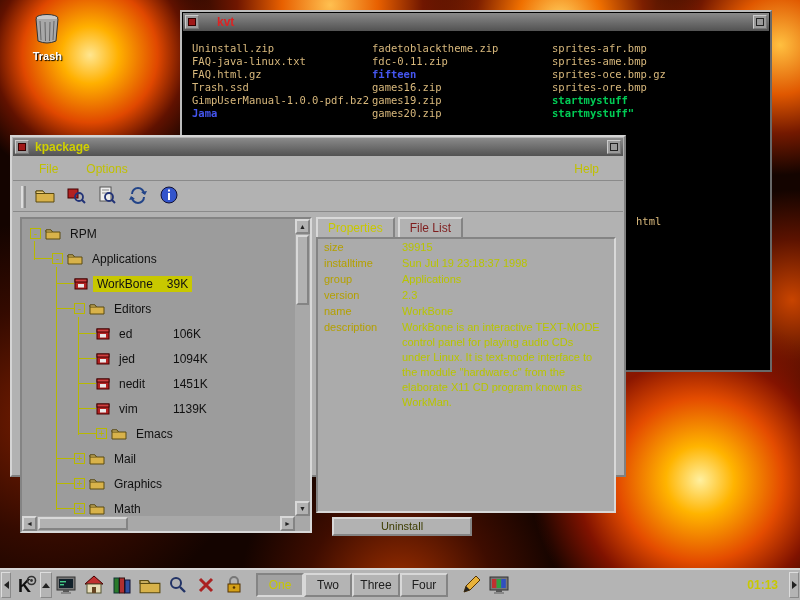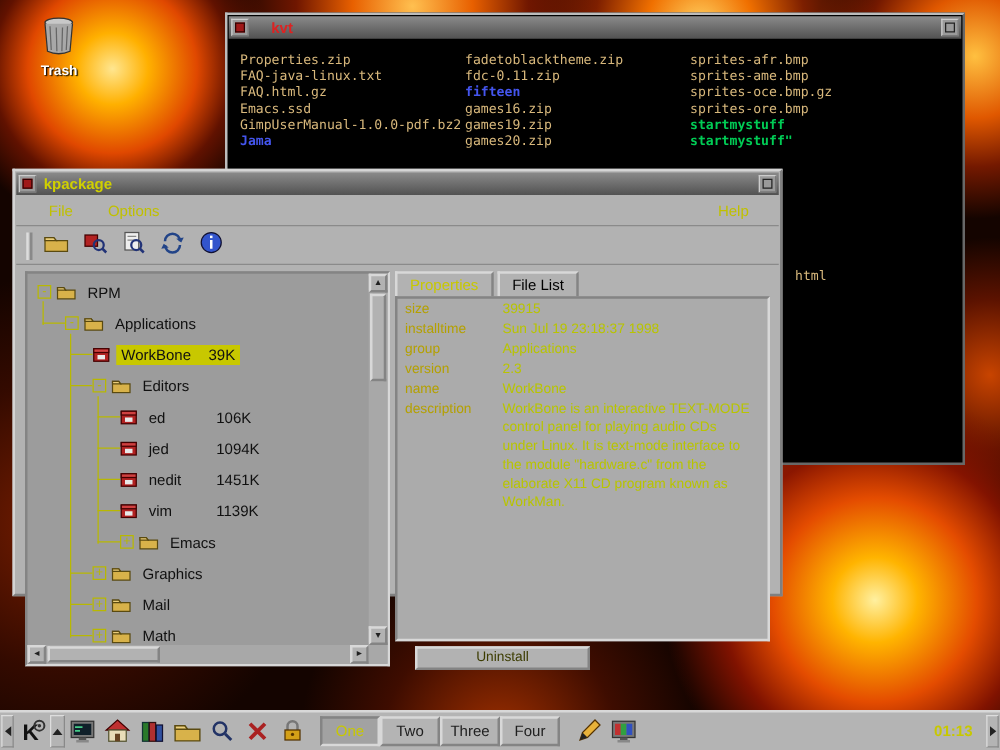--- a/index.html
+++ b/index.html
@@ -102,21 +102,21 @@
     border:2px outset #d8d8d8; background:#b2b2b2; }
   .hthumb { position:absolute; top:1px; bottom:1px; left:16px; width:90px;
     border:2px outset #d8d8d8; background:#b2b2b2; }
   .corner { position:absolute; right:0; bottom:0; width:15px; height:15px; background:#a8a8a8; }
 
   
   .tabs { position:absolute; left:304px; top:80px; height:21px; display:flex; }
   .tab { border:2px outset #d8d8d8; border-bottom:none; padding:2px 10px 0 10px;
     font-size:12px; background:#b2b2b2; }
   .tab.active { color:#c8c800; }
-  .tab.inactive { color:#000000; margin-left:3px; }
+  .tab.inactive { color:#7f1d1d; margin-left:3px; }
   .propbox { position:absolute; left:304px; top:100px; width:300px; height:276px;
     border:2px inset #d8d8d8; background:#ababab; overflow:hidden; }
   .prow { display:flex; font-size:11px; line-height:16px; padding-left:6px; }
   .plabel { width:78px; color:#b4a000; flex:0 0 auto; }
   .pvalue { color:#b8c400; width:200px; }
   .pdesc .pvalue { line-height:15px; padding-top:1px; }
   .unbtn { position:absolute; left:320px; top:380px; width:140px; height:19px;
     border:2px outset #d8d8d8; background:#b2b2b2; font-size:11px; color:#3c3c00;
     text-align:center; line-height:14px; }
   .statusbar { position:absolute; left:1px; right:1px; bottom:1px; height:24px;
@@ -169,36 +169,36 @@
           <span class="dot"></span>
         </span>
       <span class="ttl-kvt">kvt</span>
       <span class="max-btn">
           <span class="sq"></span>
         </span>
     </div>
     <div class="screen">
       <div class="ls">
         <div class="lsrow">
-          <span class="lsc1">Properties.zip</span>
+          <span class="lsc1">Uninstall.zip</span>
           <span class="lsc2">fadetoblacktheme.zip</span>
           <span class="lsc3">sprites-afr.bmp</span>
         </div>
         <div class="lsrow">
           <span class="lsc1">FAQ-java-linux.txt</span>
           <span class="lsc2">fdc-0.11.zip</span>
           <span class="lsc3">sprites-ame.bmp</span>
         </div>
         <div class="lsrow">
           <span class="lsc1">FAQ.html.gz</span>
           <span class="lsc2 dir">fifteen</span>
           <span class="lsc3">sprites-oce.bmp.gz</span>
         </div>
         <div class="lsrow">
-          <span class="lsc1">Emacs.ssd</span>
+          <span class="lsc1">Trash.ssd</span>
           <span class="lsc2">games16.zip</span>
           <span class="lsc3">sprites-ore.bmp</span>
         </div>
         <div class="lsrow">
           <span class="lsc1">GimpUserManual-1.0.0-pdf.bz2</span>
           <span class="lsc2">games19.zip</span>
           <span class="lsc3 exec">startmystuff</span>
         </div>
         <div class="lsrow">
           <span class="lsc1 dir">Jama</span>
@@ -389,33 +389,33 @@
           </div>
           <div class="trow lv2">
             <span class="exp plus"></span>
             <span class="ticon">
                 <svg width="16" height="13" viewBox="0 0 16 13">
                   <path d="M1 3 L6 3 L7.5 5 L15 5 L15 12 L1 12 Z" fill="#d8b24a" stroke="#5a4a10"></path>
                   <path d="M1 3 L6 3 L7.5 5 L1 5 Z" fill="#eccf7a" stroke="#5a4a10"></path>
                 </svg>
               </span>
             <span class="labwrap">
-                <span class="tlabel">Graphics</span>
+                <span class="tlabel">Mail</span>
               </span>
           </div>
           <div class="trow lv2">
             <span class="exp plus"></span>
             <span class="ticon">
                 <svg width="16" height="13" viewBox="0 0 16 13">
                   <path d="M1 3 L6 3 L7.5 5 L15 5 L15 12 L1 12 Z" fill="#d8b24a" stroke="#5a4a10"></path>
                   <path d="M1 3 L6 3 L7.5 5 L1 5 Z" fill="#eccf7a" stroke="#5a4a10"></path>
                 </svg>
               </span>
             <span class="labwrap">
-                <span class="tlabel">Mail</span>
+                <span class="tlabel">Graphics</span>
               </span>
           </div>
           <div class="trow lv2">
             <span class="exp plus"></span>
             <span class="ticon">
                 <svg width="16" height="13" viewBox="0 0 16 13">
                   <path d="M1 3 L6 3 L7.5 5 L15 5 L15 12 L1 12 Z" fill="#d8b24a" stroke="#5a4a10"></path>
                   <path d="M1 3 L6 3 L7.5 5 L1 5 Z" fill="#eccf7a" stroke="#5a4a10"></path>
                 </svg>
               </span>

